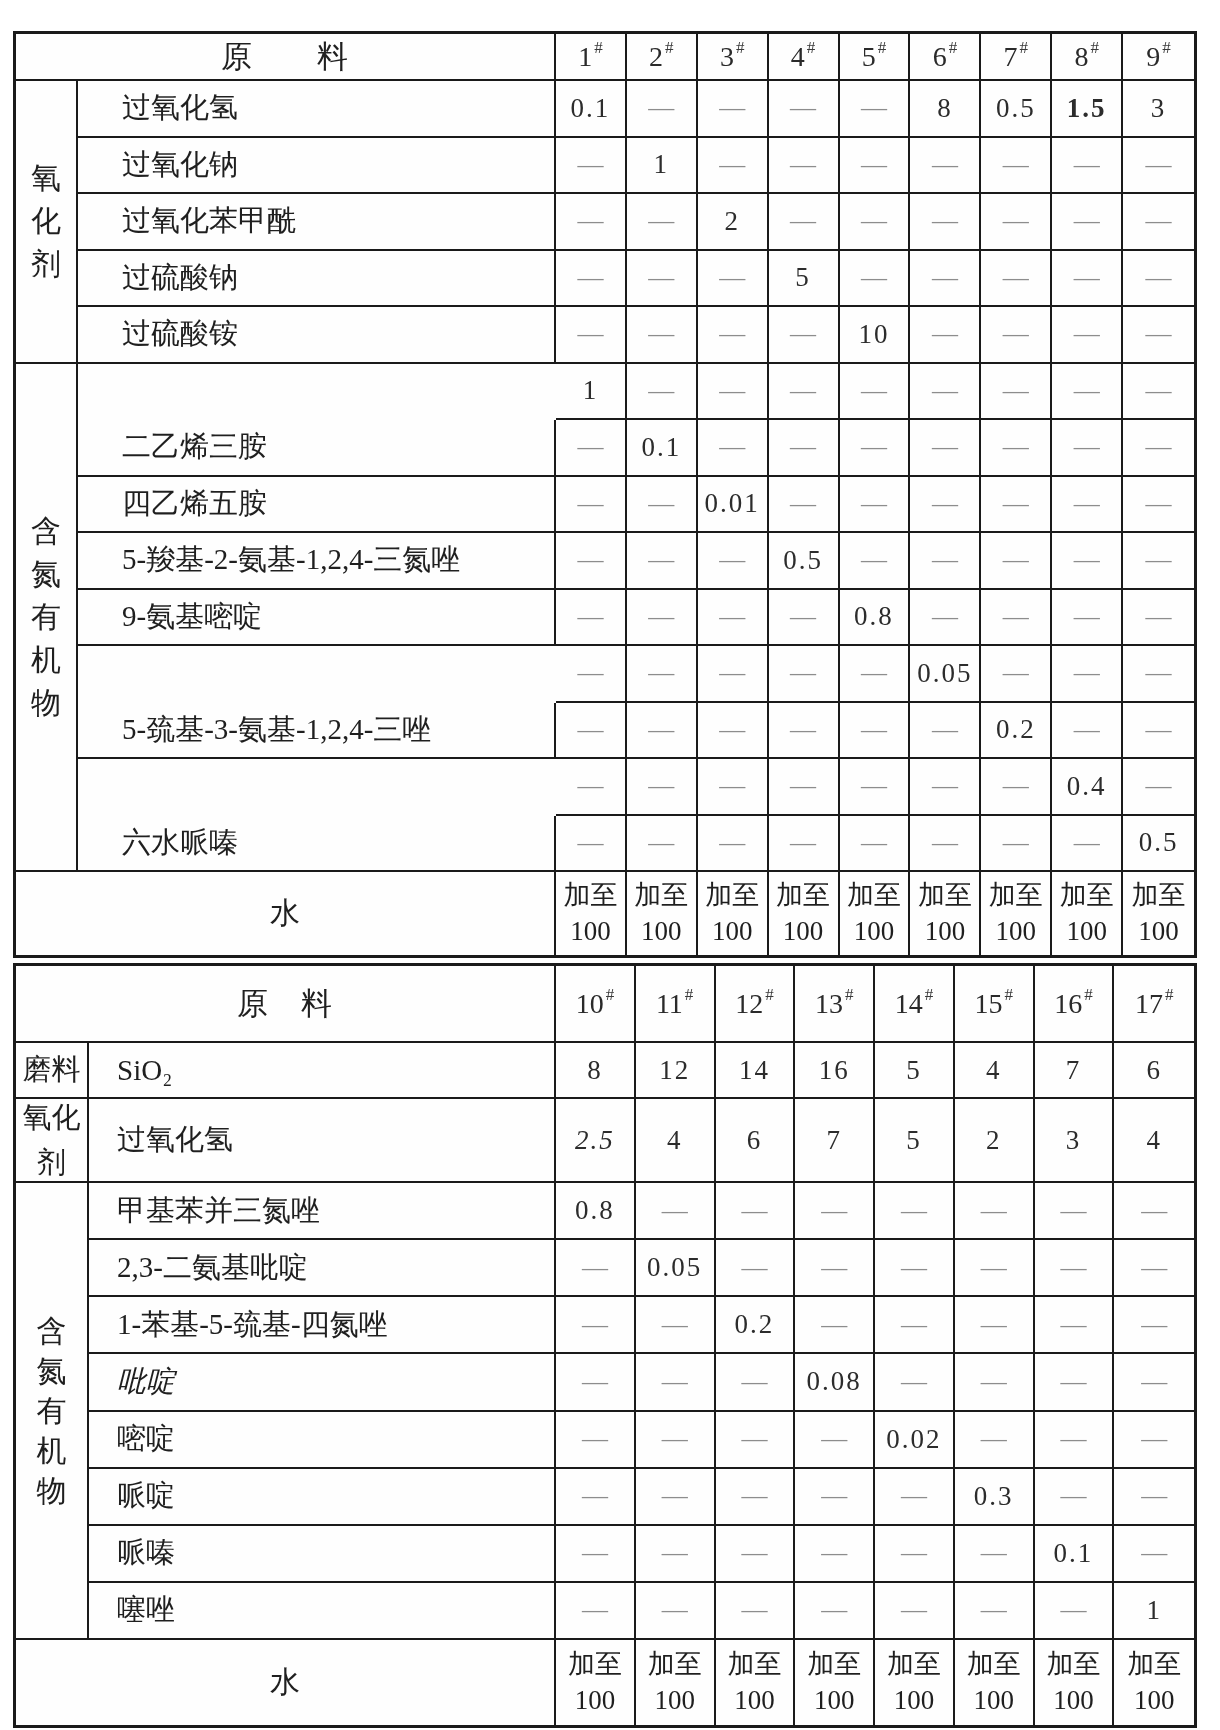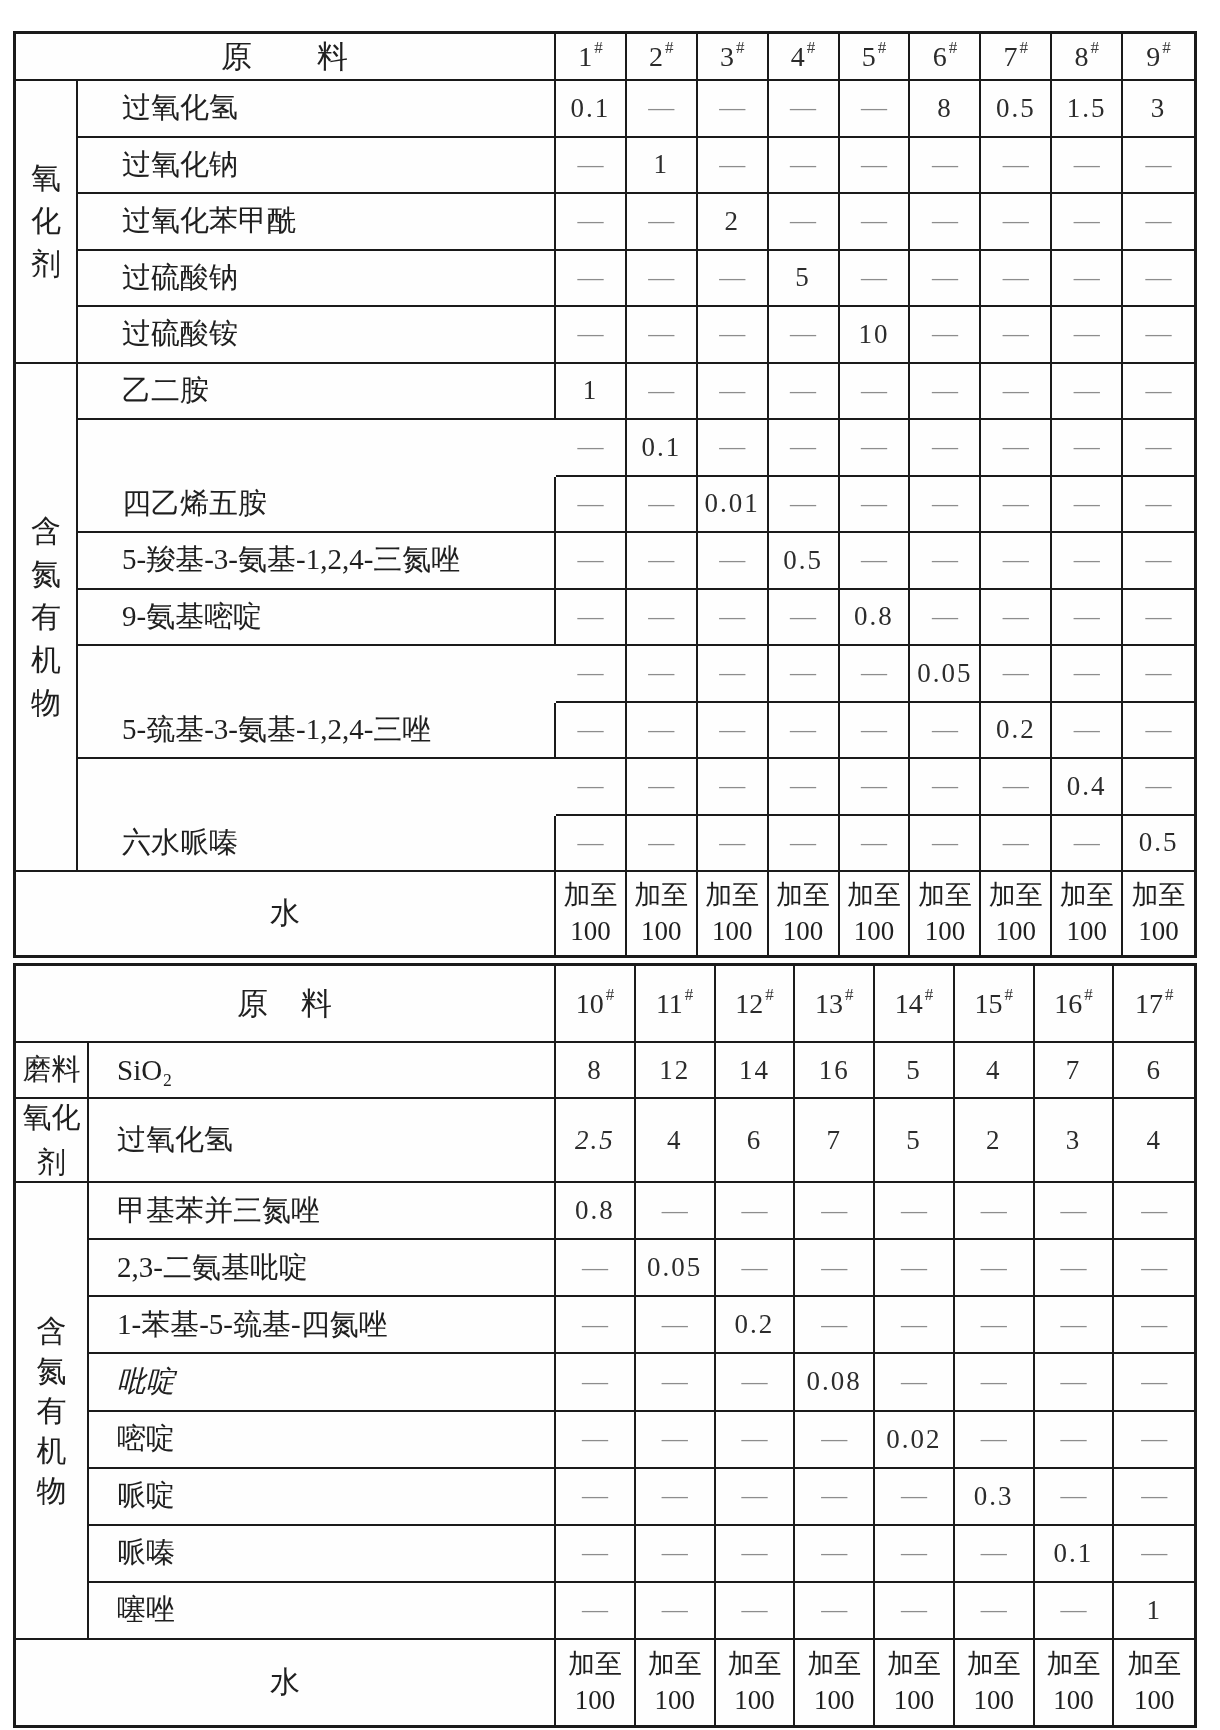--- a/index.html
+++ b/index.html
@@ -95,21 +95,21 @@
         <div>剂</div>
       </div>
       <div class="cell name-cell" style="grid-area: 2 / 2;">过氧化氢</div>
       <div class="cell value" style="grid-area: 2 / 3;">0.1</div>
       <div class="cell value dash" style="grid-area: 2 / 4;">—</div>
       <div class="cell value dash" style="grid-area: 2 / 5;">—</div>
       <div class="cell value dash" style="grid-area: 2 / 6;">—</div>
       <div class="cell value dash" style="grid-area: 2 / 7;">—</div>
       <div class="cell value" style="grid-area: 2 / 8;">8</div>
       <div class="cell value" style="grid-area: 2 / 9;">0.5</div>
-      <div class="cell value" style="grid-area: 2 / 10;">1.5</div>
+      <div class="cell value" style="grid-area: 2 / 10; font-weight: bold;">1.5</div>
       <div class="cell value nr" style="grid-area: 2 / 11;">3</div>
       <div class="cell name-cell" style="grid-area: 3 / 2;">过氧化钠</div>
       <div class="cell value dash" style="grid-area: 3 / 3;">—</div>
       <div class="cell value" style="grid-area: 3 / 4;">1</div>
       <div class="cell value dash" style="grid-area: 3 / 5;">—</div>
       <div class="cell value dash" style="grid-area: 3 / 6;">—</div>
       <div class="cell value dash" style="grid-area: 3 / 7;">—</div>
       <div class="cell value dash" style="grid-area: 3 / 8;">—</div>
       <div class="cell value dash" style="grid-area: 3 / 9;">—</div>
       <div class="cell value dash" style="grid-area: 3 / 10;">—</div>
@@ -144,50 +144,50 @@
       <div class="cell value dash" style="grid-area: 6 / 9;">—</div>
       <div class="cell value dash" style="grid-area: 6 / 10;">—</div>
       <div class="cell value dash nr" style="grid-area: 6 / 11;">—</div>
       <div class="cell vlabel" style="grid-area: 7 / 1 / 16 / 2;">
         <div>含</div>
         <div>氮</div>
         <div>有</div>
         <div>机</div>
         <div>物</div>
       </div>
-      <div class="cell name-cell" style="grid-area: 7 / 2;">乙二胺</div>
       <div class="cell value" style="grid-area: 7 / 3;">1</div>
       <div class="cell value dash" style="grid-area: 7 / 4;">—</div>
       <div class="cell value dash" style="grid-area: 7 / 5;">—</div>
       <div class="cell value dash" style="grid-area: 7 / 6;">—</div>
       <div class="cell value dash" style="grid-area: 7 / 7;">—</div>
       <div class="cell value dash" style="grid-area: 7 / 8;">—</div>
       <div class="cell value dash" style="grid-area: 7 / 9;">—</div>
       <div class="cell value dash" style="grid-area: 7 / 10;">—</div>
       <div class="cell value dash nr" style="grid-area: 7 / 11;">—</div>
+      <div class="cell name-cell" style="grid-area: 8 / 2;">二乙烯三胺</div>
       <div class="cell value dash" style="grid-area: 8 / 3;">—</div>
       <div class="cell value" style="grid-area: 8 / 4;">0.1</div>
       <div class="cell value dash" style="grid-area: 8 / 5;">—</div>
       <div class="cell value dash" style="grid-area: 8 / 6;">—</div>
       <div class="cell value dash" style="grid-area: 8 / 7;">—</div>
       <div class="cell value dash" style="grid-area: 8 / 8;">—</div>
       <div class="cell value dash" style="grid-area: 8 / 9;">—</div>
       <div class="cell value dash" style="grid-area: 8 / 10;">—</div>
       <div class="cell value dash nr" style="grid-area: 8 / 11;">—</div>
       <div class="cell name-cell" style="grid-area: 9 / 2;">四乙烯五胺</div>
       <div class="cell value dash" style="grid-area: 9 / 3;">—</div>
       <div class="cell value dash" style="grid-area: 9 / 4;">—</div>
       <div class="cell value" style="grid-area: 9 / 5;">0.01</div>
       <div class="cell value dash" style="grid-area: 9 / 6;">—</div>
       <div class="cell value dash" style="grid-area: 9 / 7;">—</div>
       <div class="cell value dash" style="grid-area: 9 / 8;">—</div>
       <div class="cell value dash" style="grid-area: 9 / 9;">—</div>
       <div class="cell value dash" style="grid-area: 9 / 10;">—</div>
       <div class="cell value dash nr" style="grid-area: 9 / 11;">—</div>
-      <div class="cell name-cell" style="grid-area: 10 / 2;">5-羧基-3-氨基-1,2,4-三氮唑</div>
+      <div class="cell name-cell" style="grid-area: 10 / 2;">5-羧基-2-氨基-1,2,4-三氮唑</div>
       <div class="cell value dash" style="grid-area: 10 / 3;">—</div>
       <div class="cell value dash" style="grid-area: 10 / 4;">—</div>
       <div class="cell value dash" style="grid-area: 10 / 5;">—</div>
       <div class="cell value" style="grid-area: 10 / 6;">0.5</div>
       <div class="cell value dash" style="grid-area: 10 / 7;">—</div>
       <div class="cell value dash" style="grid-area: 10 / 8;">—</div>
       <div class="cell value dash" style="grid-area: 10 / 9;">—</div>
       <div class="cell value dash" style="grid-area: 10 / 10;">—</div>
       <div class="cell value dash nr" style="grid-area: 10 / 11;">—</div>
       <div class="cell name-cell" style="grid-area: 11 / 2;">9-氨基嘧啶</div>

